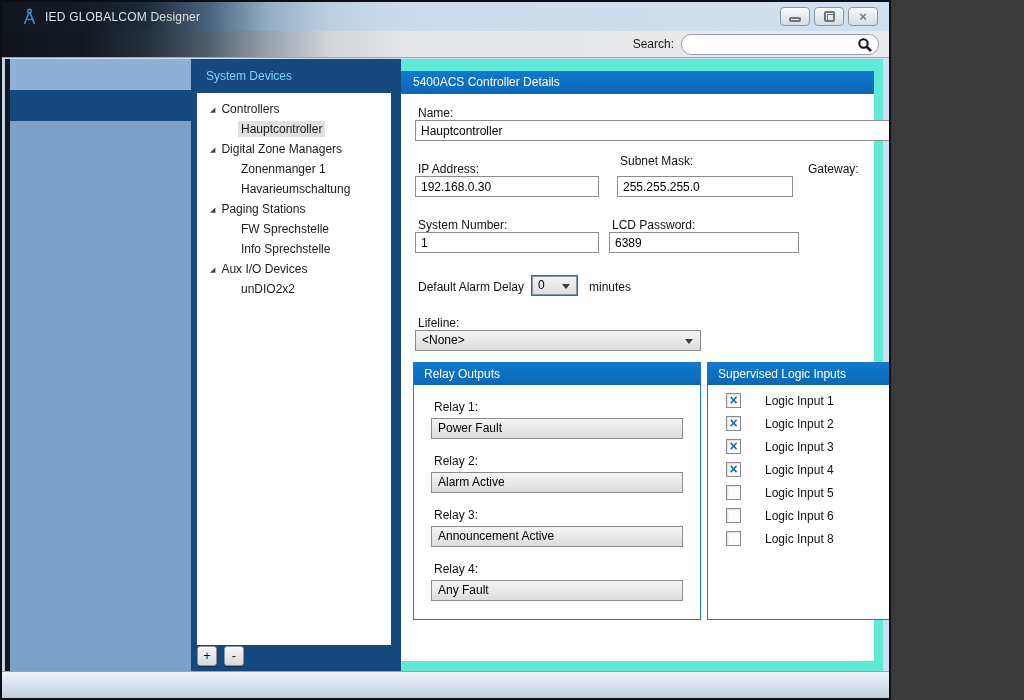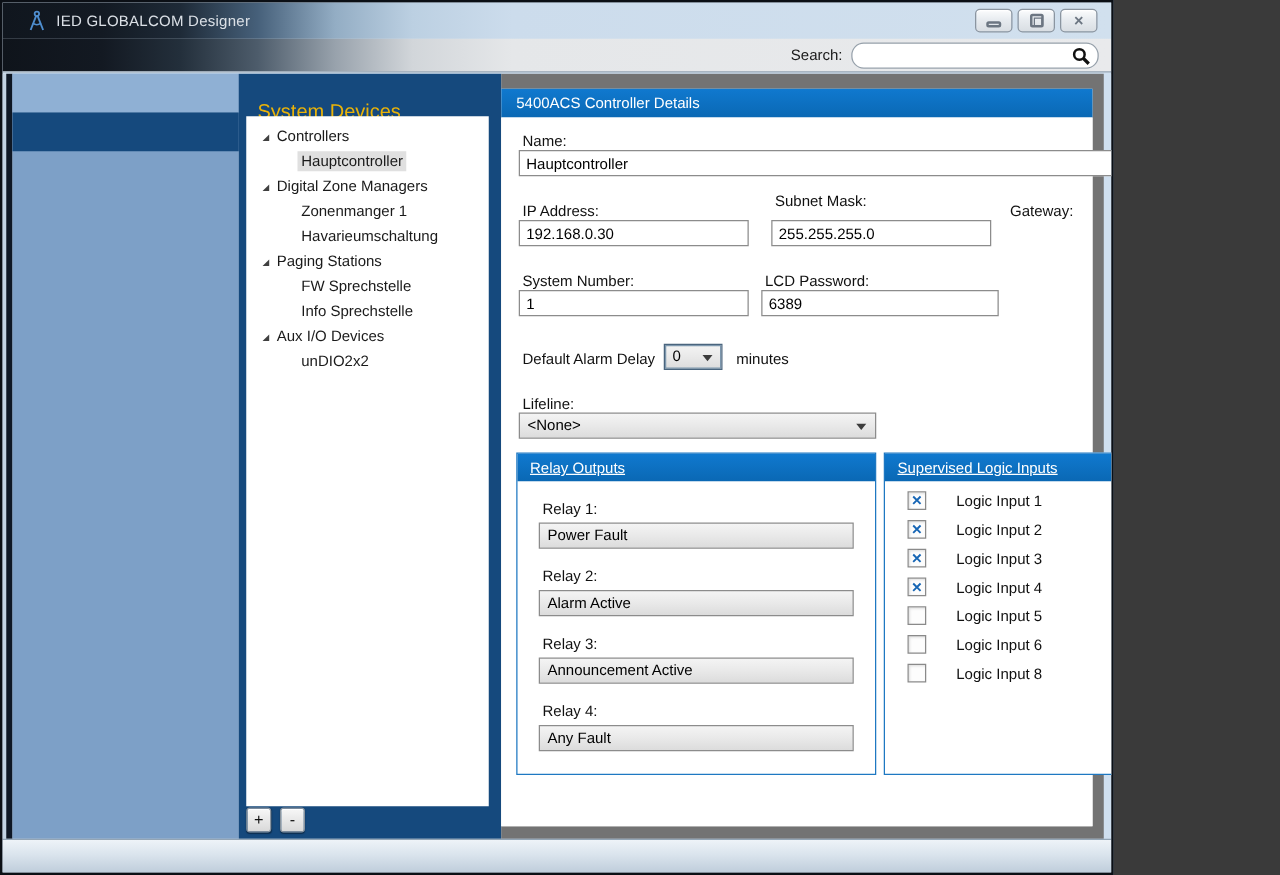--- a/index.html
+++ b/index.html
@@ -51,36 +51,36 @@
   .frame-left { width:3px; background:#c2d3e3; }
   .app-edge { width:5px; background:#0e1724; }
   .frame-right { width:6px; background:#cfdfef; }
   
   .sidebar { width:181px; background:#7da0c7; }
   .side-item { height:31px; line-height:31px; padding-left:18px; font-size:12px; color:#f6f9fc; cursor:default; }
   .side-item.highlight { background:#8fb0d4; }
   .side-item.selected { background:#15497d; }
   
   .devices-panel { width:210px; background:#15497d; position:relative; }
-  .devices-title { padding:10px 0 0 15px; font-size:16px; color:#eab308;margin-top:12px; }
+  .devices-title { padding:10px 0 0 15px; font-size:12px; color:#7dd3fc; }
   .tree { position:absolute; left:6px; right:10px; top:34px; bottom:26px; background:#ffffff; overflow:hidden; padding-top:6px; }
   .tree-group { height:20px; line-height:20px; padding-left:13px; font-size:12px; color:#1a1a1a; white-space:nowrap; cursor:default; }
   .tree-expander { display:inline-block; font-size:7px; color:#404040; margin-right:6px; transform:translateY(-1px); }
   .tree-child { height:20px; line-height:20px; padding-left:41px; font-size:12px; color:#1a1a1a; white-space:nowrap; cursor:default; }
   .tree-child span { padding:1px 3px; }
   .tree-child span.selected { background:#e0e0e0; }
   .panel-buttons { position:absolute; left:6px; bottom:5px; display:flex; gap:7px; }
   .small-btn {
     width:20px; height:20px; border:1px solid #8a949e; border-radius:3px;
     background:linear-gradient(180deg,#f7f7f7,#d9d9d9);
     box-shadow:inset 0 1px 0 #ffffff, 0 1px 1px rgba(0,0,0,.4);
     font-size:13px; color:#111; text-align:center; line-height:17px; cursor:default;
   }
   
-  .details-area { flex:1; background:#737373; position:relative; }
+  .details-area { flex:1; background:#5eead4; position:relative; }
   .details-card { position:absolute; left:0; top:12px; right:9px; bottom:10px; background:#ffffff; }
   .card-header {
     height:23px; background:linear-gradient(180deg,#1079cf,#0a68b4);
     color:#ffffff; font-size:12px; line-height:23px; padding-left:12px;
   }
   .card-body { position:absolute; left:0; top:23px; right:0; bottom:0; background:#ffffff; }
   .fld-label { position:absolute; font-size:12px; color:#111; }
   .text-input {
     position:absolute; height:21px; border:1px solid #8c8c8c; background:#ffffff;
     font-size:12px; padding:0 5px; color:#000; font-family:"Liberation Sans", sans-serif; outline:none;
@@ -90,21 +90,21 @@
     background:linear-gradient(180deg,#f4f4f4 0%,#e9e9e9 50%,#dcdcdc 100%);
     font-size:12px; line-height:19px; padding-left:6px; color:#000; cursor:default;
   }
   .combo .arrow {
     position:absolute; right:7px; top:8px; width:0; height:0;
     border-left:4px solid transparent; border-right:4px solid transparent; border-top:5px solid #3c3c3c;
   }
   .combo.focused { border:1px solid #4a657e; box-shadow:0 0 0 1px #7d97ad inset; }
   
   .groupbox { position:absolute; top:268px; width:288px; height:258px; border:1px solid #1e78c2; background:#ffffff; }
-  .group-header { height:22px; background:linear-gradient(180deg,#1079cf,#0a68b4); color:#fff; font-size:12px; line-height:22px; padding-left:10px;text-decoration:underline; }
+  .group-header { height:22px; background:linear-gradient(180deg,#1079cf,#0a68b4); color:#fff; font-size:12px; line-height:22px; padding-left:10px; }
   .relay-row { margin:15px 17px 0 17px; }
   .relay-row:first-of-type { margin-top:16px; }
   .relay-label { font-size:12px; color:#111; margin:0 0 4px 3px; }
   .relay-combo { position:relative; height:21px; border:1px solid #8c8c8c;
     background:linear-gradient(180deg,#f4f4f4 0%,#e9e9e9 50%,#dcdcdc 100%);
     font-size:12px; line-height:19px; padding-left:6px; cursor:default; }
   .logic-row { margin:8px 0 0 18px; height:15px; display:flex; align-items:center; }
   .logic-row:first-of-type { margin-top:16px; }
   .checkbox {
     width:15px; height:15px; border:1px solid #8a8a8a; background:#fdfdfd;

